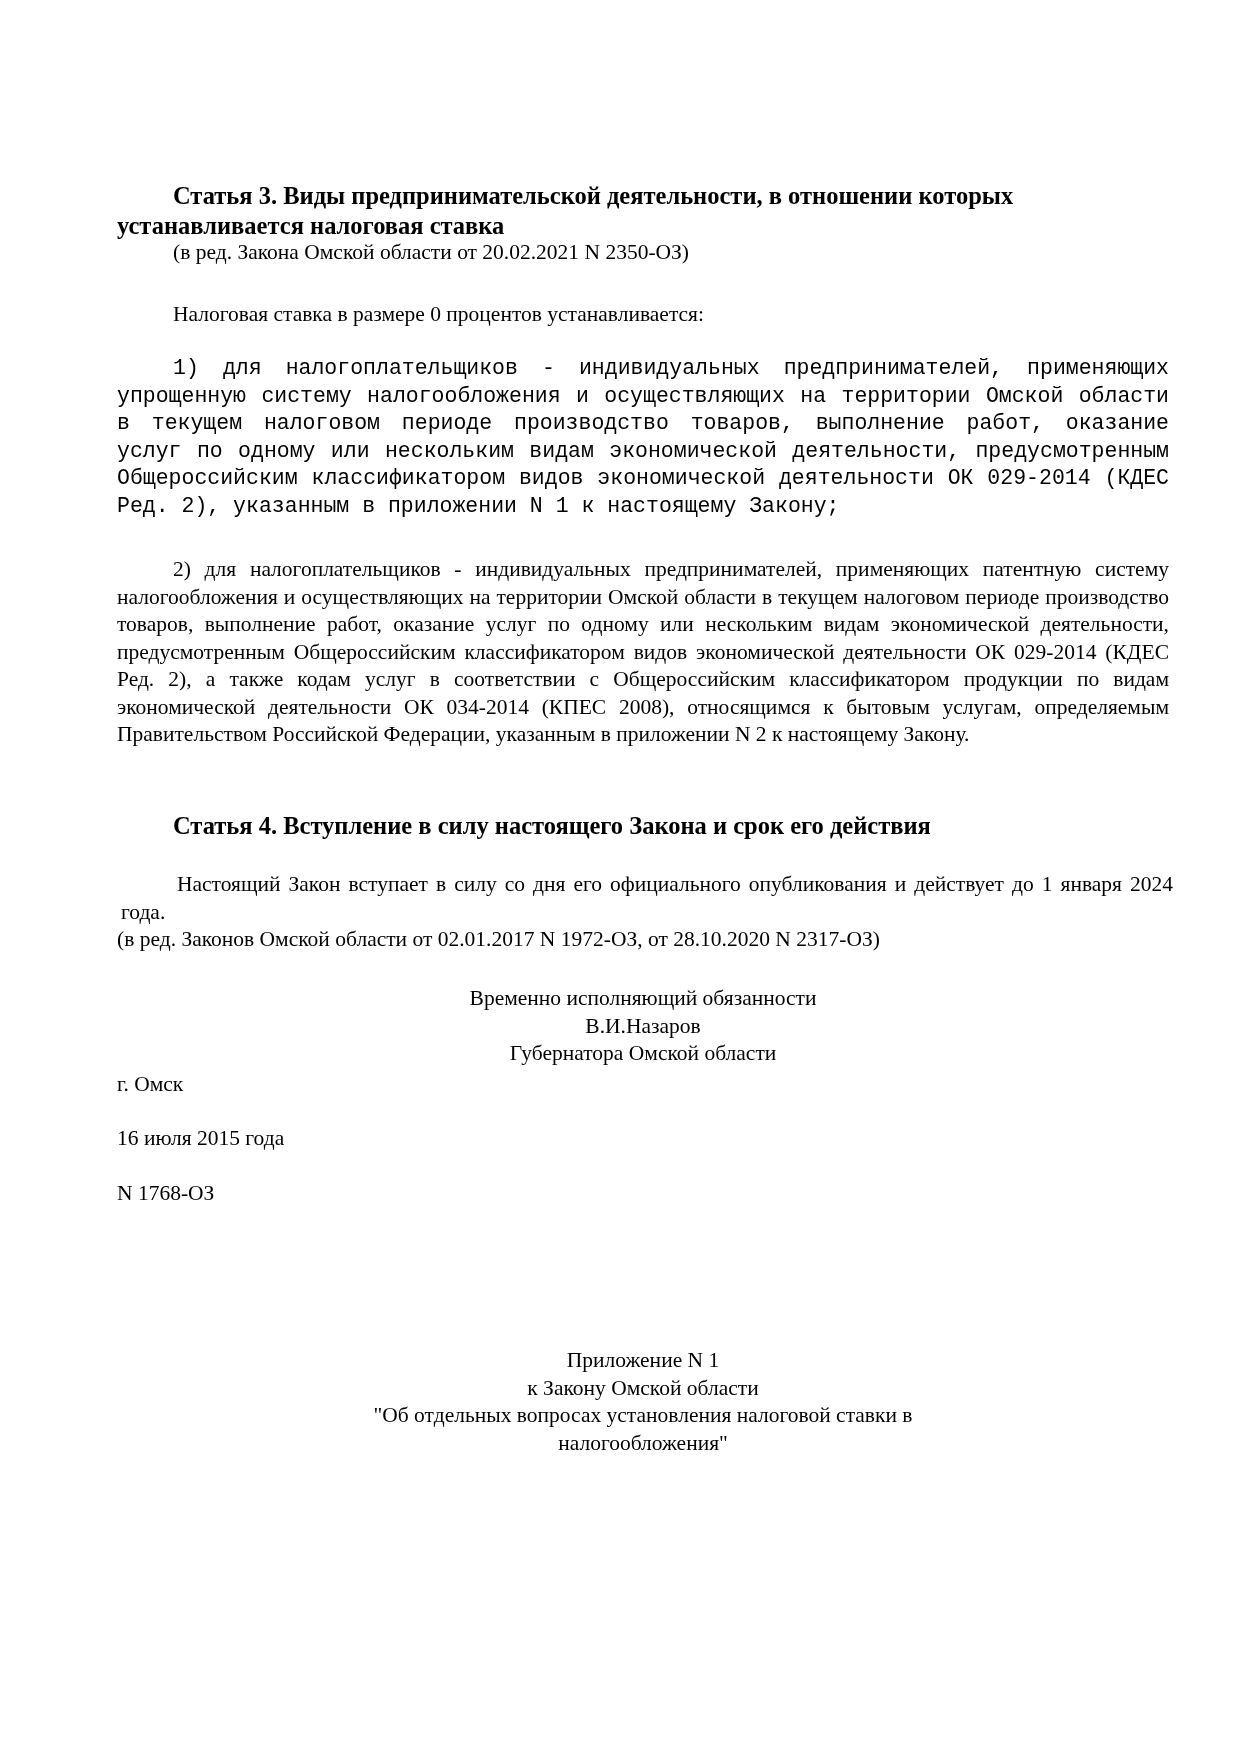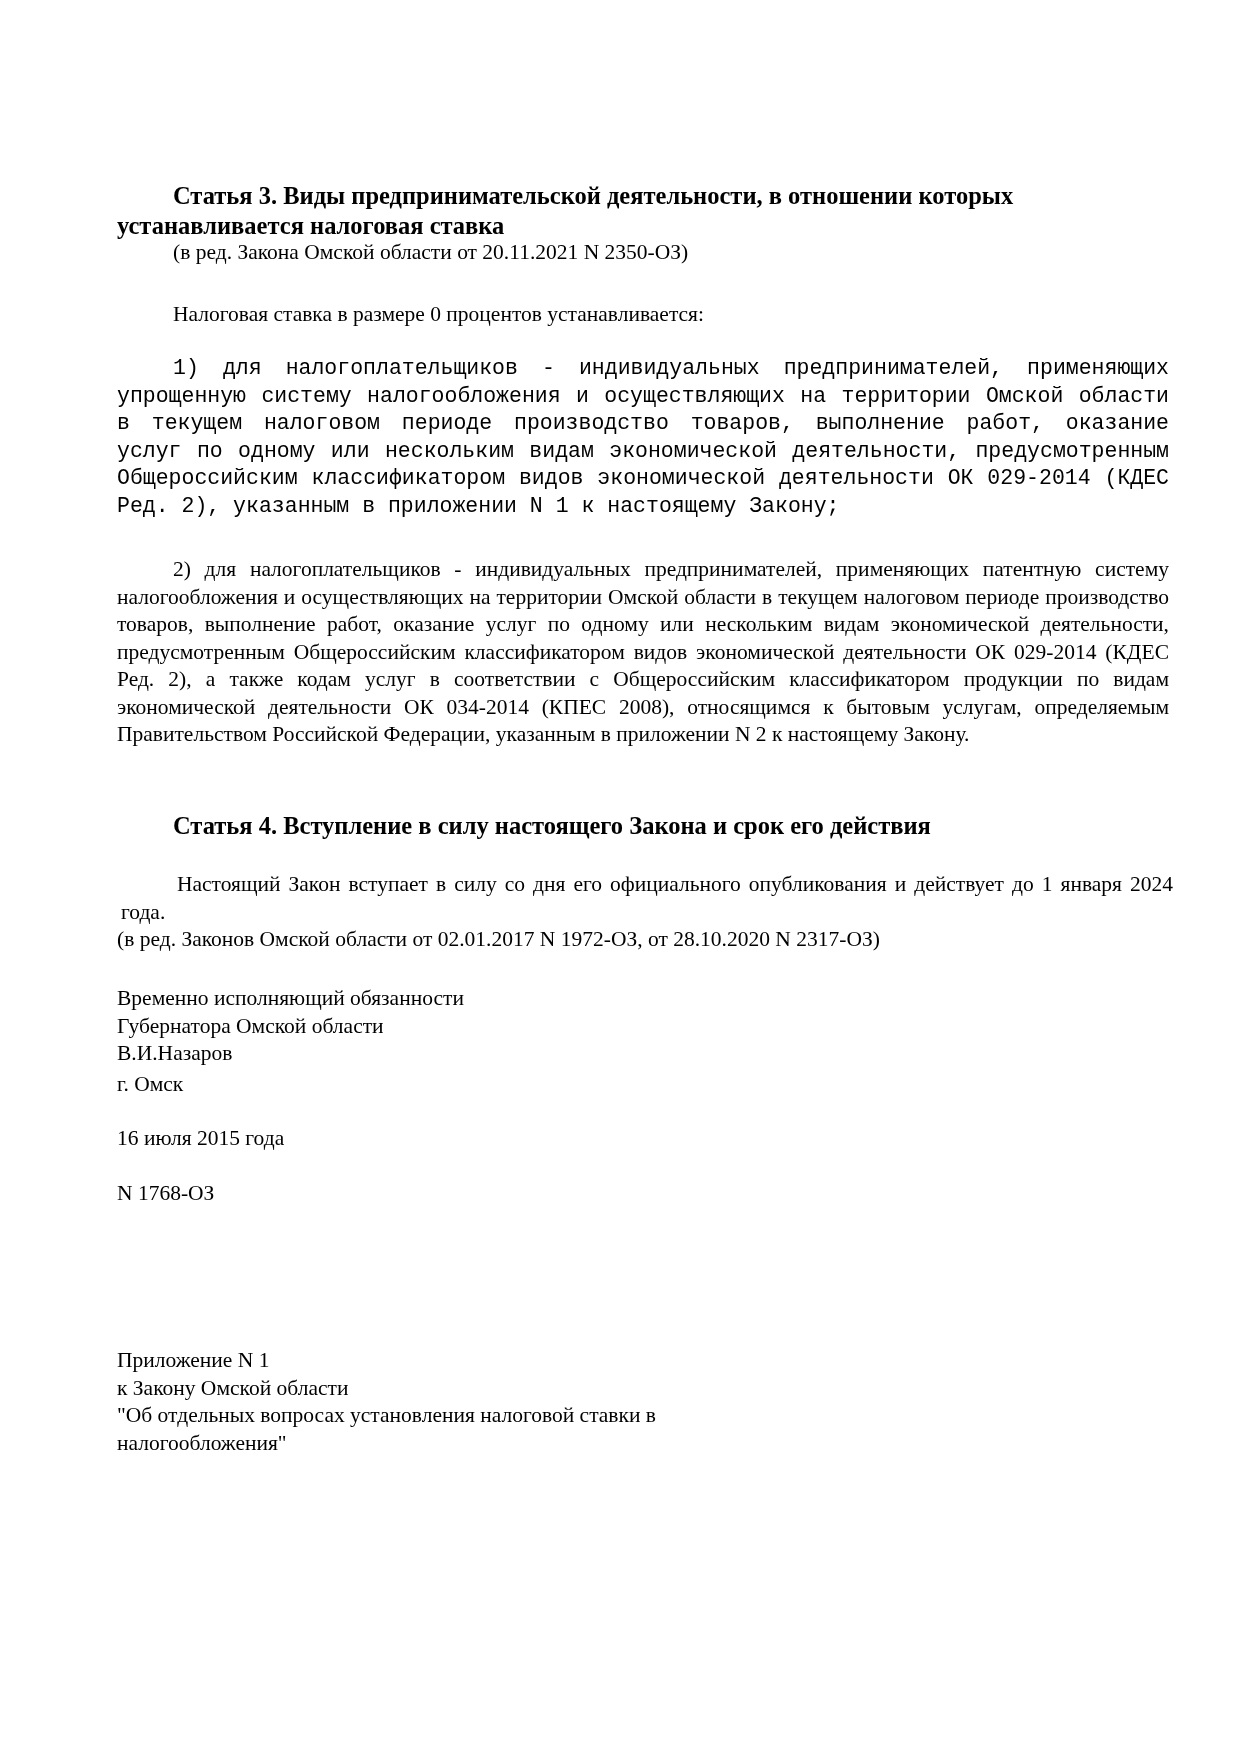--- a/index.html
+++ b/index.html
@@ -10,34 +10,34 @@
     }
     .page {
       position: absolute; left: 117px; top: 0; width: 1052px;
       font-size: 21.5px; line-height: 27.5px;
     }
     .h {
       font-weight: bold; font-size: 24.5px; line-height: 30px;
       text-indent: 56px; margin: 0;
     }
     .p { margin: 0; text-align: justify; text-indent: 56px; }
-    .right { text-align: left; margin: 0; }
+    .right { text-align: center; margin: 0; }
     .line { margin: 0; }
   </style>
 </head>
 <body>
 
 <div class="page">
 
   <div style="position:absolute; top:181px; left:0; width:1060px;font-family:Liberation Serif, serif;">
     <p class="h">Статья 3. Виды предпринимательской деятельности, в отношении которых устанавливается налоговая ставка</p>
   </div>
 
   <div style="position:absolute; top:239px; left:56px; width:1000px;">
-    <p class="line">(в ред. Закона Омской области от 20.11.2021 N 2350-ОЗ)</p>
+    <p class="line">(в ред. Закона Омской области от 20.02.2021 N 2350-ОЗ)</p>
   </div>
 
   <div style="position:absolute; top:301px; left:0; width:1052px;">
     <p class="p">Налоговая ставка в размере 0 процентов устанавливается:</p>
   </div>
 
   <div style="position:absolute; top:355px; left:0; width:1052px;font-family:Liberation Mono, monospace;">
     <p class="p">1) для налогоплательщиков - индивидуальных предпринимателей, применяющих упрощенную систему налогообложения и осуществляющих на территории Омской области в текущем налоговом периоде производство товаров, выполнение работ, оказание услуг по одному или нескольким видам экономической деятельности, предусмотренным Общероссийским классификатором видов экономической деятельности ОК 029-2014 (КДЕС Ред. 2), указанным в приложении N 1 к настоящему Закону;</p>
   </div>
 
@@ -52,22 +52,22 @@
   <div style="position:absolute; top:871px; left:4px; width:1052px;">
     <p class="p">Настоящий Закон вступает в силу со дня его официального опубликования и действует до 1 января 2024 года.</p>
   </div>
 
   <div style="position:absolute; top:926px; left:0; width:1052px;">
     <p class="line">(в ред. Законов Омской области от 02.01.2017 N 1972-ОЗ, от 28.10.2020 N 2317-ОЗ)</p>
   </div>
 
   <div style="position:absolute; top:985px; left:0; width:1052px;">
     <p class="right">Временно исполняющий обязанности</p>
+    <p class="right">В.И.Назаров</p>
     <p class="right">Губернатора Омской области</p>
-    <p class="right">В.И.Назаров</p>
   </div>
 
   <div style="position:absolute; top:1071px; left:0;">
     <p class="line">г. Омск</p>
   </div>
   <div style="position:absolute; top:1125px; left:0;">
     <p class="line">16 июля 2015 года</p>
   </div>
   <div style="position:absolute; top:1180px; left:0;">
     <p class="line">N 1768-ОЗ</p>

